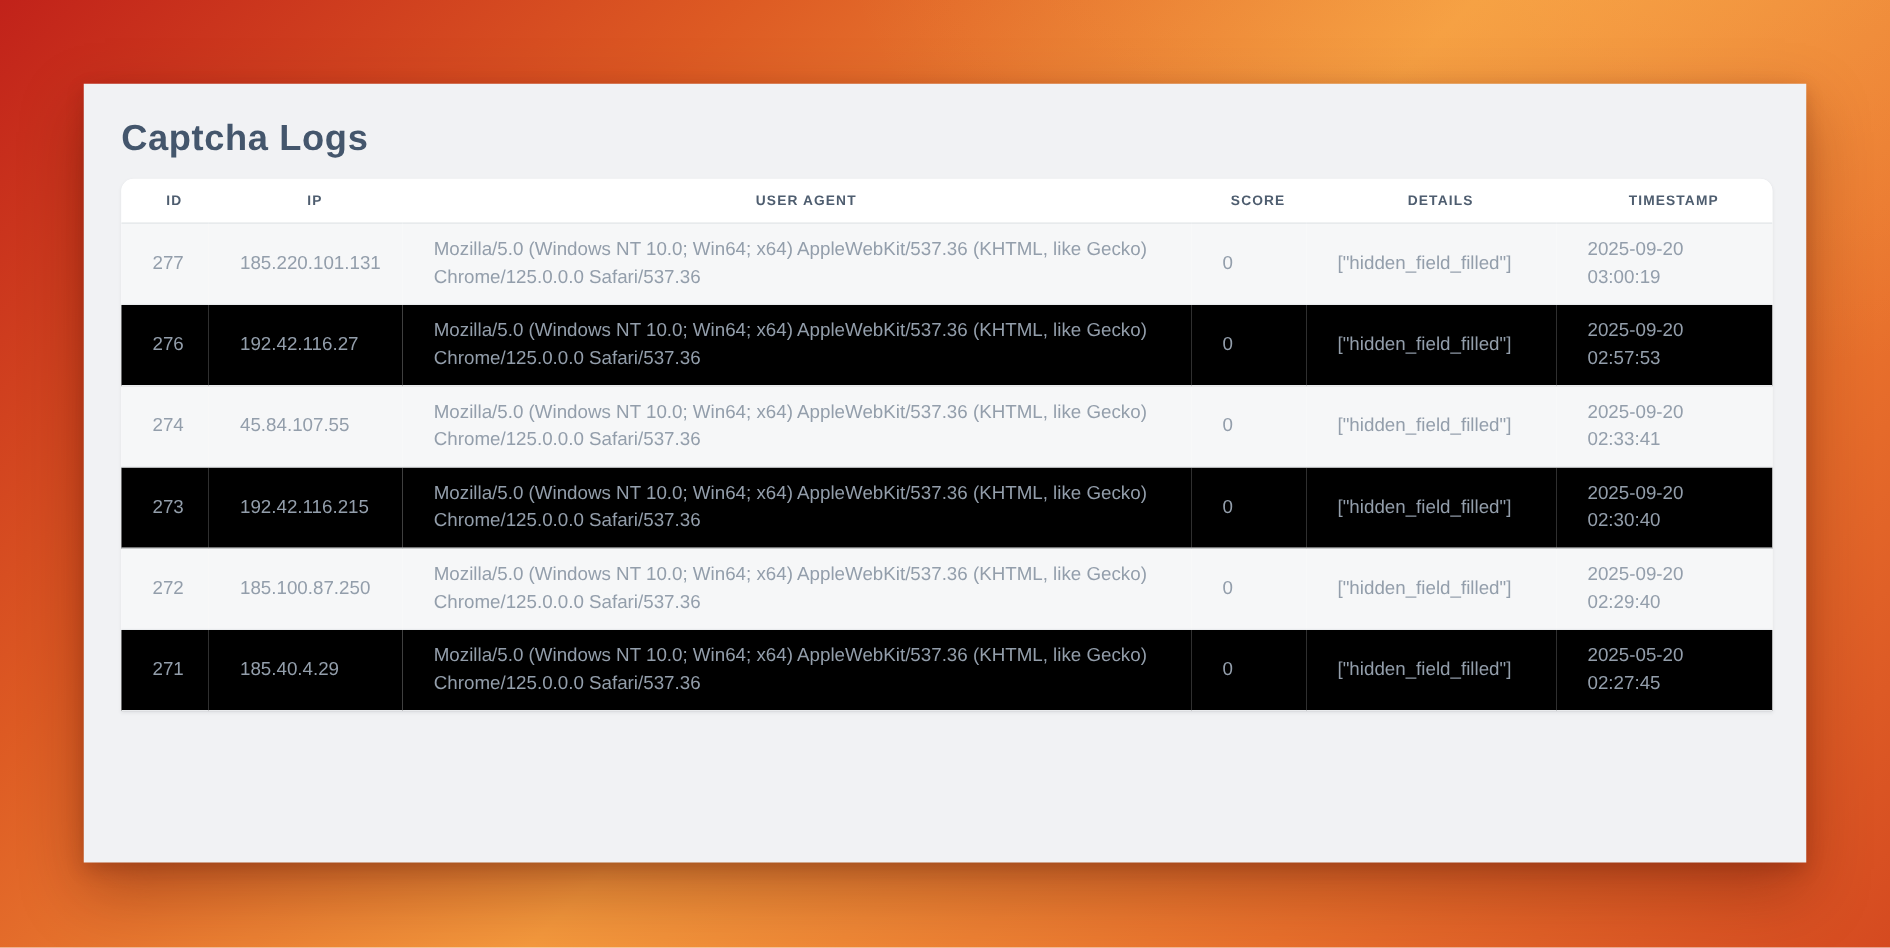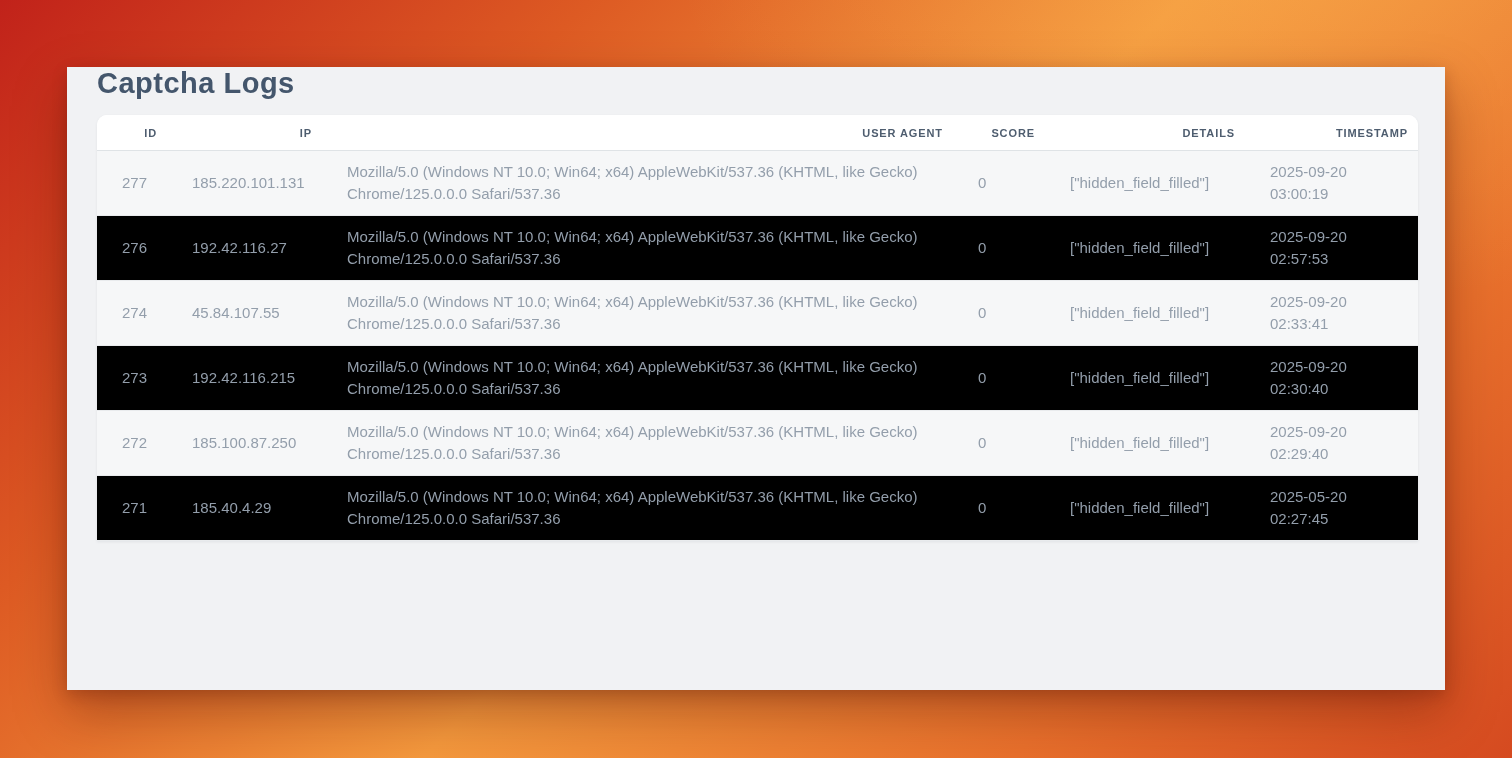--- a/index.html
+++ b/index.html
@@ -16,21 +16,21 @@
   }
 
   .card {
     position: absolute;
     left: 67px;
     top: 67px;
     width: 1378px;
     height: 623px;
     background: #f1f2f4;
     box-shadow: 0 22px 48px rgba(84,16,6,0.38), 0 5px 14px rgba(84,16,6,0.22);
-    padding: 0 27px 0 30px;
+    padding: 28px 27px 0 30px;
     overflow: hidden;
   }
 
   .page-title {
     margin: 0 0 15px 0;
     font-size: 29px;
     font-weight: 600;
     letter-spacing: 0.5px;
     color: #44566c;
   }
@@ -43,21 +43,21 @@
   }
 
   table {
     width: 1321px;
     border-collapse: collapse;
     table-layout: fixed;
   }
 
   thead th {
     background: #ffffff;
-    text-align: right;
+    text-align: center;
     font-size: 11px;
     font-weight: bold;
     letter-spacing: 0.9px;
     color: #4e5d6f;
     text-transform: uppercase;
     padding: 12px 10px 11px 25px;
     border-bottom: 1px solid #dfe3e6;
     white-space: nowrap;
   }
 

